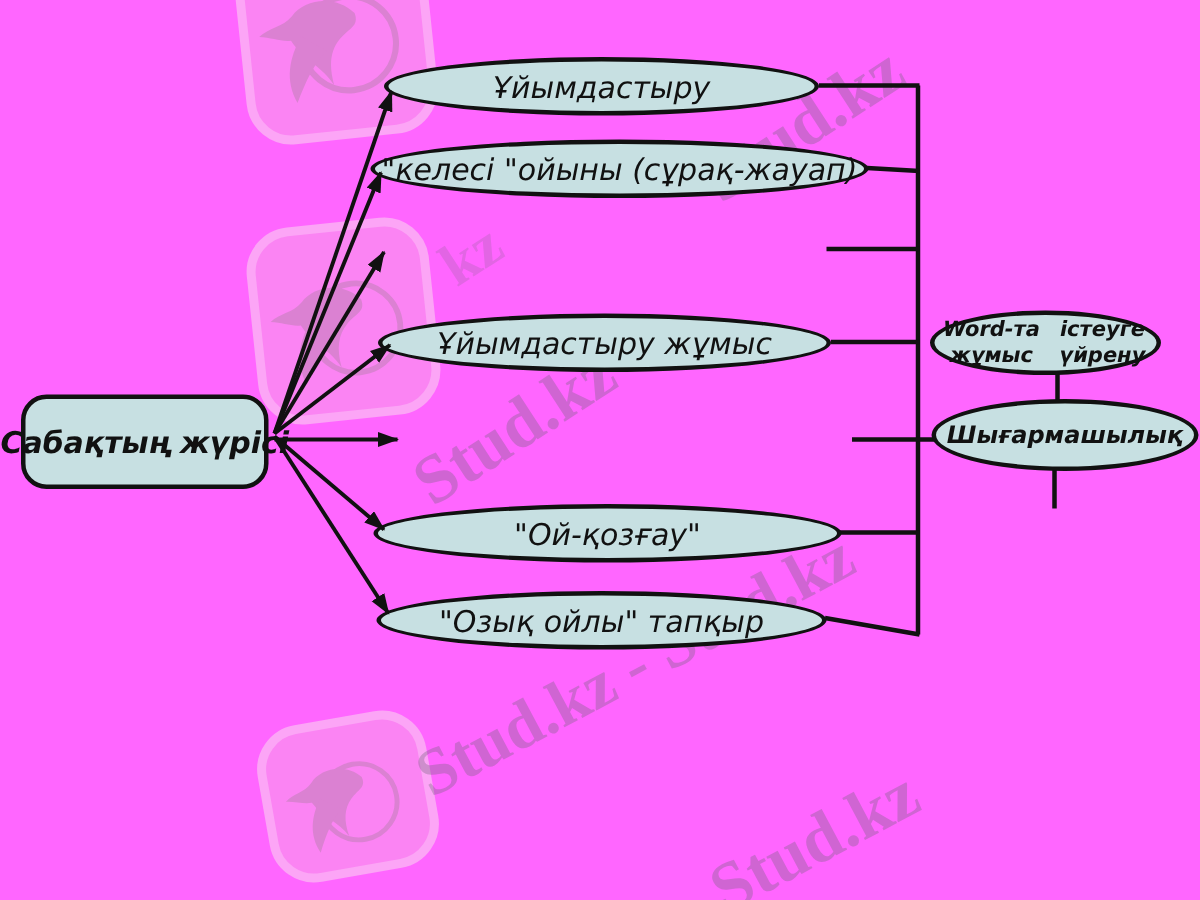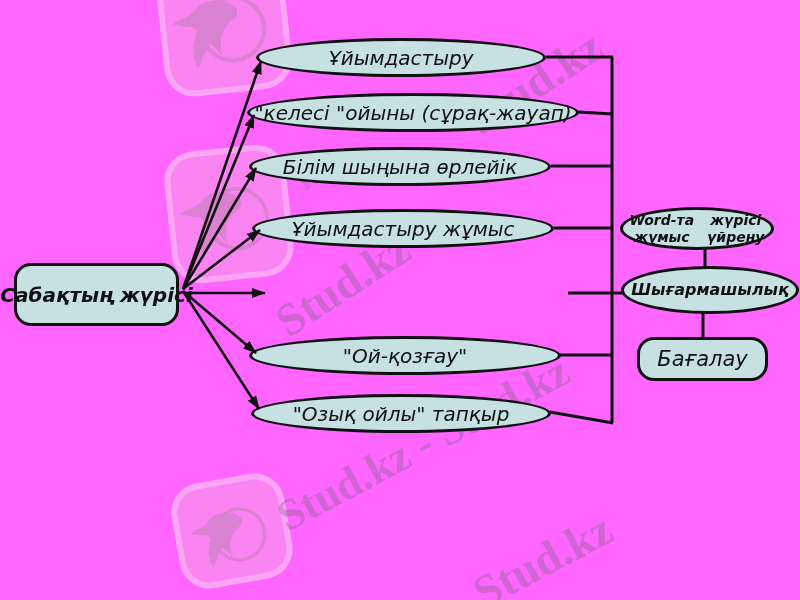--- a/index.html
+++ b/index.html
@@ -90,42 +90,36 @@
   <div class="node rbox hubnode" style="left:14px;top:263px;width:165px;height:63px;">
     <span>Сабақтың жүрісі</span>
   </div>
 
   <div class="node oval stage" style="left:256px;top:38px;width:290px;height:39px;">
     <span>Ұйымдастыру</span>
   </div>
   <div class="node oval stage" style="left:247px;top:93px;width:332px;height:39px;">
     <span>"келесі "ойыны (сұрақ-жауап)</span>
   </div>
-  <div class="node oval stage" style="left:249px;top:147px;width:302px;height:39px;">
-    <span>Білім шыңына өрлейік</span>
-  </div>
   <div class="node oval stage" style="left:252px;top:209px;width:302px;height:39px;">
     <span>Ұйымдастыру жұмыс</span>
   </div>
   <div class="node oval stage" style="left:249px;top:336px;width:312px;height:39px;">
     <span>"Ой-қозғау"</span>
   </div>
   <div class="node oval stage" style="left:251px;top:394px;width:300px;height:39px;">
     <span>"Озық ойлы" тапқыр</span>
   </div>
 
   <div class="node oval twoline" style="left:620px;top:207px;width:154px;height:43px;font-size:14px;">
     <span>Word-та жұмыс</span>
-    <span>жүрісі үйрену</span>
+    <span>істеуге үйрену</span>
   </div>
   <div class="node oval twoline" style="left:621px;top:266px;width:178px;height:48px;font-size:16px;">
     <span>Шығармашылық</span>
-  </div>
-  <div class="node rbox grading" style="left:637px;top:337px;width:131px;height:44px;">
-    <span>Бағалау</span>
   </div>
 
   <svg class="layer z3" viewBox="0 0 800 600">
     <defs>
       <marker id="ah" markerUnits="userSpaceOnUse" markerWidth="16" markerHeight="12" refX="13" refY="5" orient="auto">
         <path d="M0 0 L14 5 L0 10 Z" fill="#111111"></path>
       </marker>
     </defs>
     <g stroke="#111111" stroke-width="2.6" fill="none" marker-end="url(#ah)">
       <line x1="183" y1="289" x2="261" y2="61"></line>

